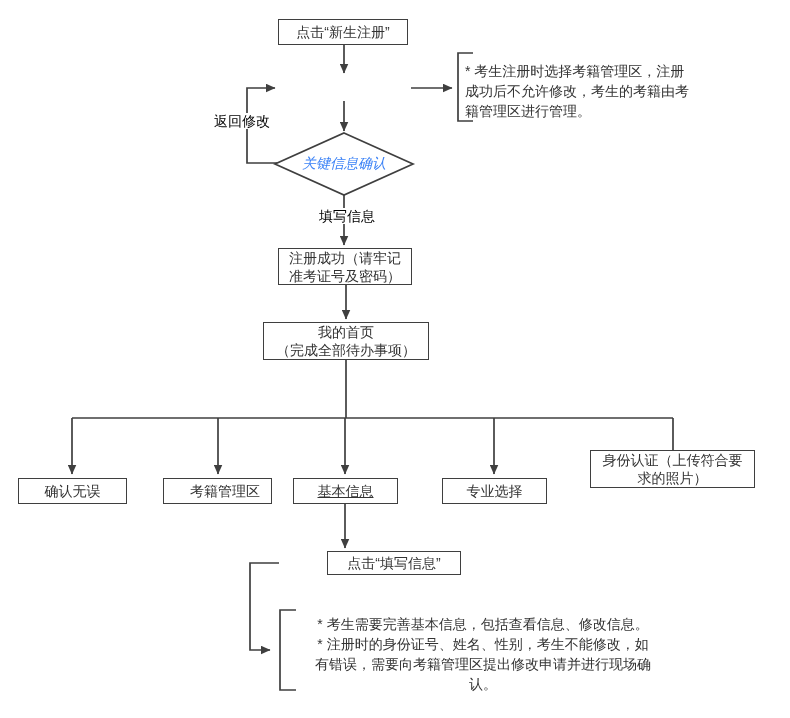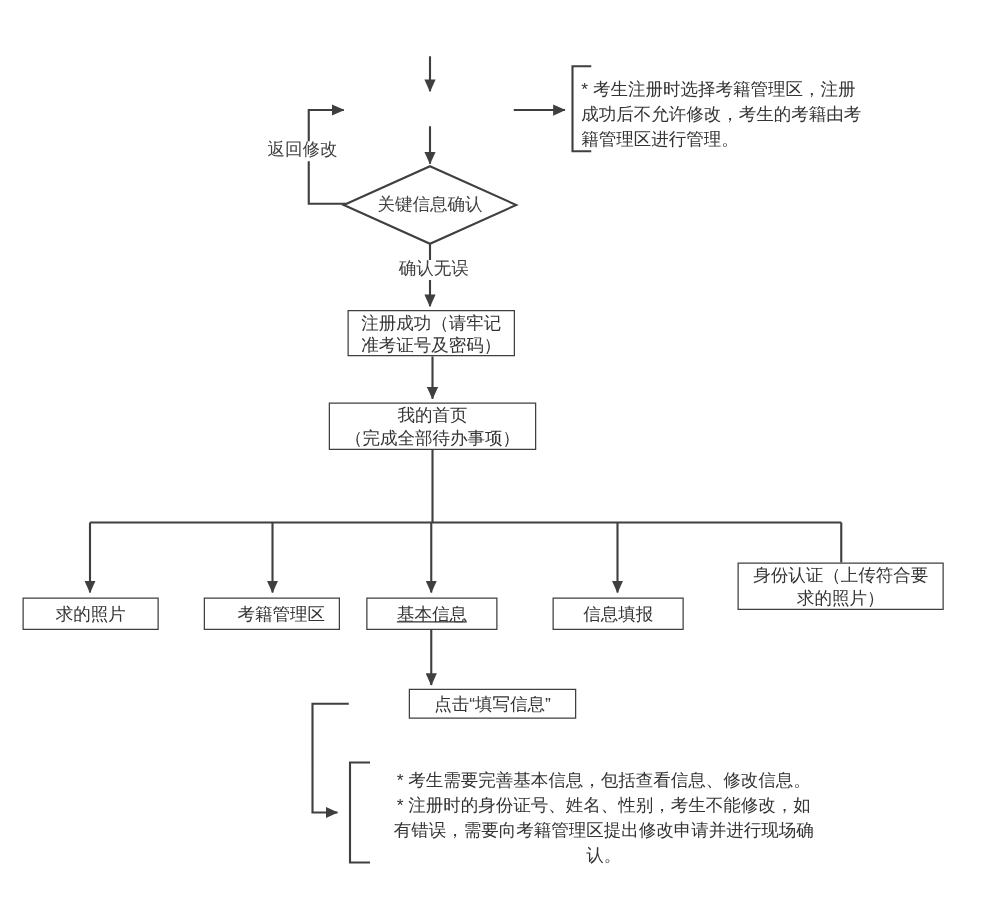--- a/index.html
+++ b/index.html
@@ -34,32 +34,32 @@
     line-height: 18px;
     white-space: pre-line;
     color: #333333;
   }
   .flow-label {
     position: absolute;
     background: #ffffff;
     font-size: 14px;
     line-height: 16px;
     text-align: center;
-    color: #404040;
+    color: #000000;
     padding: 0 2px;
-    font-family: Liberation Mono, monospace;
   }
   .diamond-label {
     position: absolute;
     display: flex;
     align-items: center;
     justify-content: center;
     text-align: center;
     font-size: 14px;
-    color: #404040;
+    color: #3b82f6;
+    font-style: italic;
   }
   .note {
     position: absolute;
     font-size: 14px;
     line-height: 20px;
     white-space: pre-line;
     text-align: left;
     color: #333333;
   }
 </style>
@@ -95,46 +95,47 @@
     <path d="M411 88 L452 88" stroke="#3f3f3f" stroke-width="1.7" fill="none" marker-end="url(#arr)"></path>
 
     <path d="M279 563 L250 563 L250 650 L270 650" stroke="#3f3f3f" stroke-width="1.7" fill="none" marker-end="url(#arr)"></path>
 
     <polygon points="344,133 413,164 344,195 275,164" fill="#ffffff" stroke="#3f3f3f" stroke-width="1.7"></polygon>
 
     <path d="M473 53 L458 53 L458 121 L473 121" stroke="#3f3f3f" stroke-width="1.7" fill="none"></path>
     <path d="M296 610 L280 610 L280 690 L296 690" stroke="#3f3f3f" stroke-width="1.7" fill="none"></path>
   </svg>
 
+  <div class="node" style="left:278px; top:19px; width:130px; height:26px;">点击“新生注册”</div>
 
 
   <div class="diamond-label" style="left:275px; top:133px; width:138px; height:62px;">关键信息确认</div>
 
   <div class="node" style="left:263px; top:322px; width:166px; height:38px;">我的首页
 （完成全部待办事项）</div>
 
   <div class="node" style="left:278px; top:248px; width:134px; height:37px;">注册成功（请牢记
 准考证号及密码）</div>
 
-  <div class="node" style="left:18px; top:478px; width:109px; height:26px;">求的照片</div>
+  <div class="node" style="left:18px; top:478px; width:109px; height:26px;">确认无误</div>
 
   <div class="node" style="left:163px; top:478px; width:109px; height:26px;padding-left:15px;">考籍管理区</div>
 
   <div class="node" style="left:293px; top:478px; width:105px; height:26px;text-decoration:underline;">基本信息</div>
 
-  <div class="node" style="left:442px; top:478px; width:105px; height:26px;">信息填报</div>
+  <div class="node" style="left:442px; top:478px; width:105px; height:26px;">专业选择</div>
 
   <div class="node" style="left:590px; top:450px; width:165px; height:38px;">身份认证（上传符合要
 求的照片）</div>
 
   <div class="node" style="left:279px; top:551px; width:134px; height:24px;margin-left:48px;">点击“填写信息”</div>
 
   <div class="flow-label" style="left:208px; top:113px; width:64px;">返回修改</div>
 
-  <div class="flow-label" style="left:314px; top:208px; width:62px;">确认无误</div>
+  <div class="flow-label" style="left:314px; top:208px; width:62px;">填写信息</div>
 
   <div class="note" style="left:465px; top:61px; width:320px;">* 考生注册时选择考籍管理区，注册
 成功后不允许修改，考生的考籍由考
 籍管理区进行管理。</div>
 
   <div class="note" style="left:288px; top:614px; width:390px;text-align:center;">* 考生需要完善基本信息，包括查看信息、修改信息。
 * 注册时的身份证号、姓名、性别，考生不能修改，如
 有错误，需要向考籍管理区提出修改申请并进行现场确
 认。</div>
 

